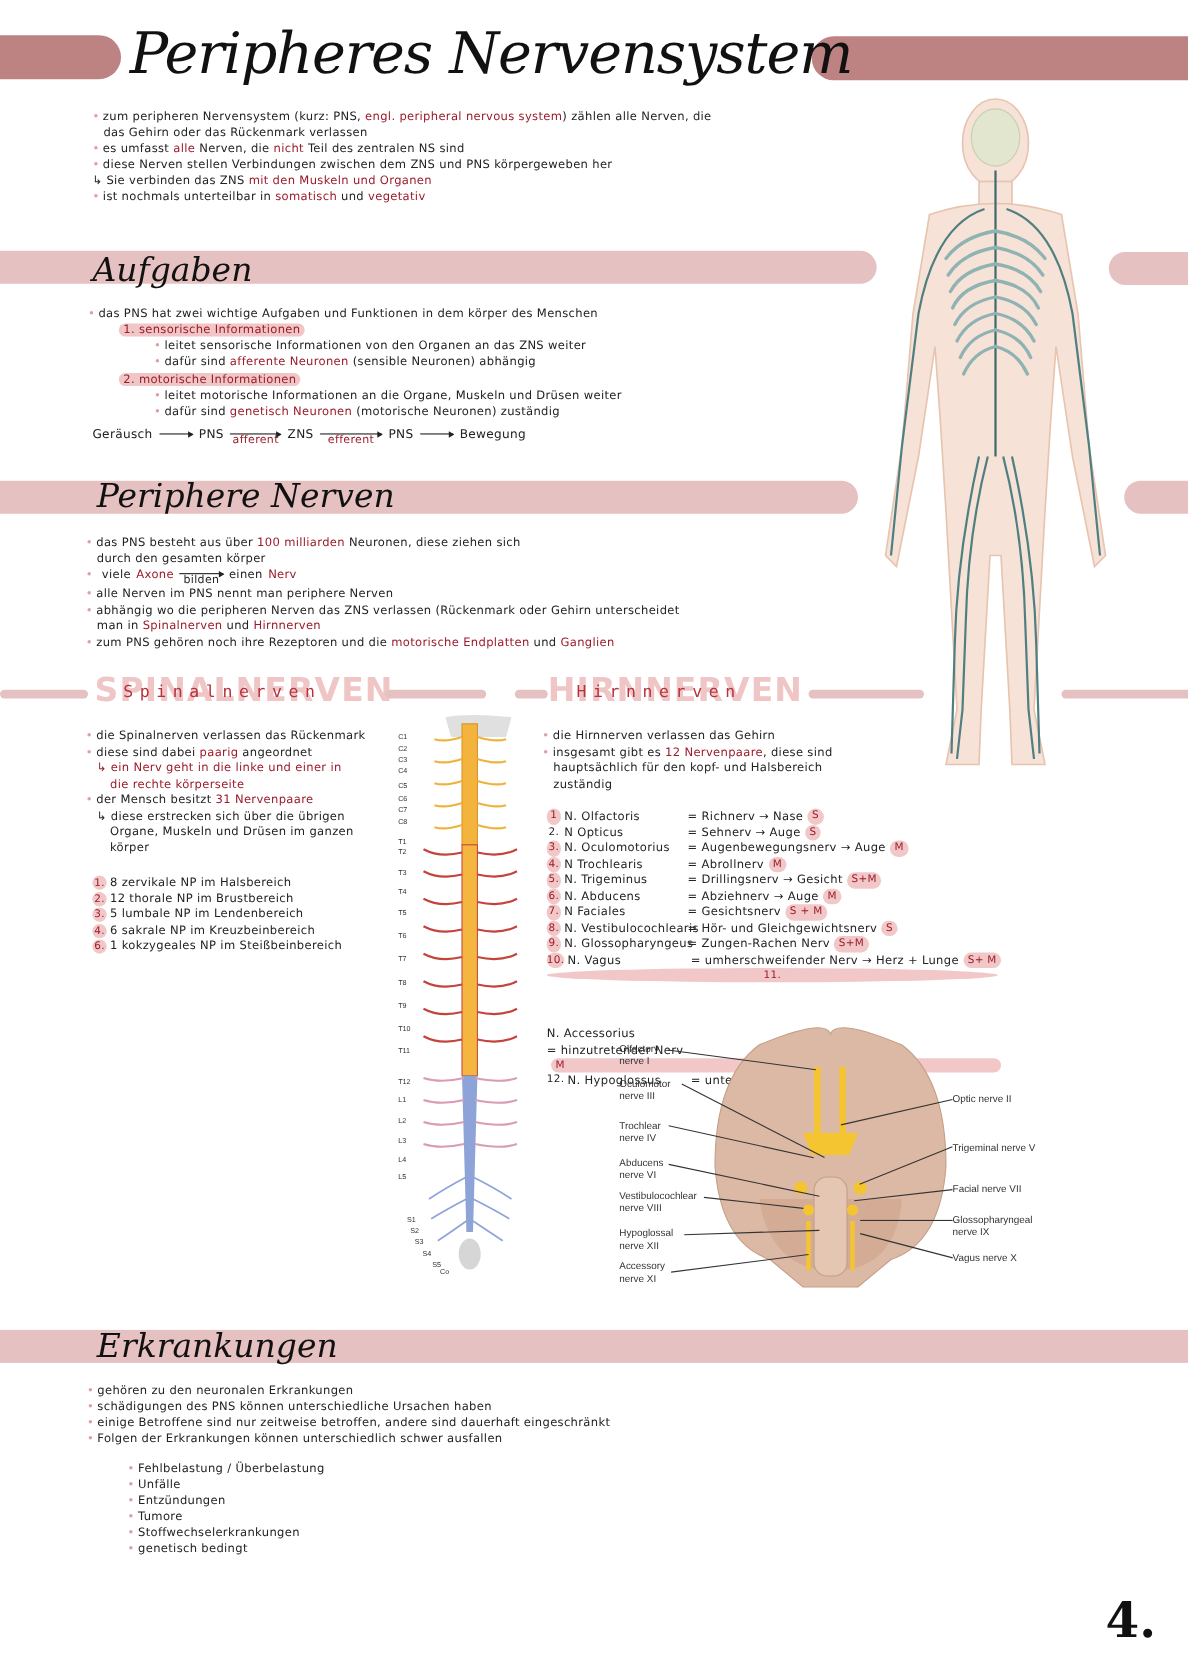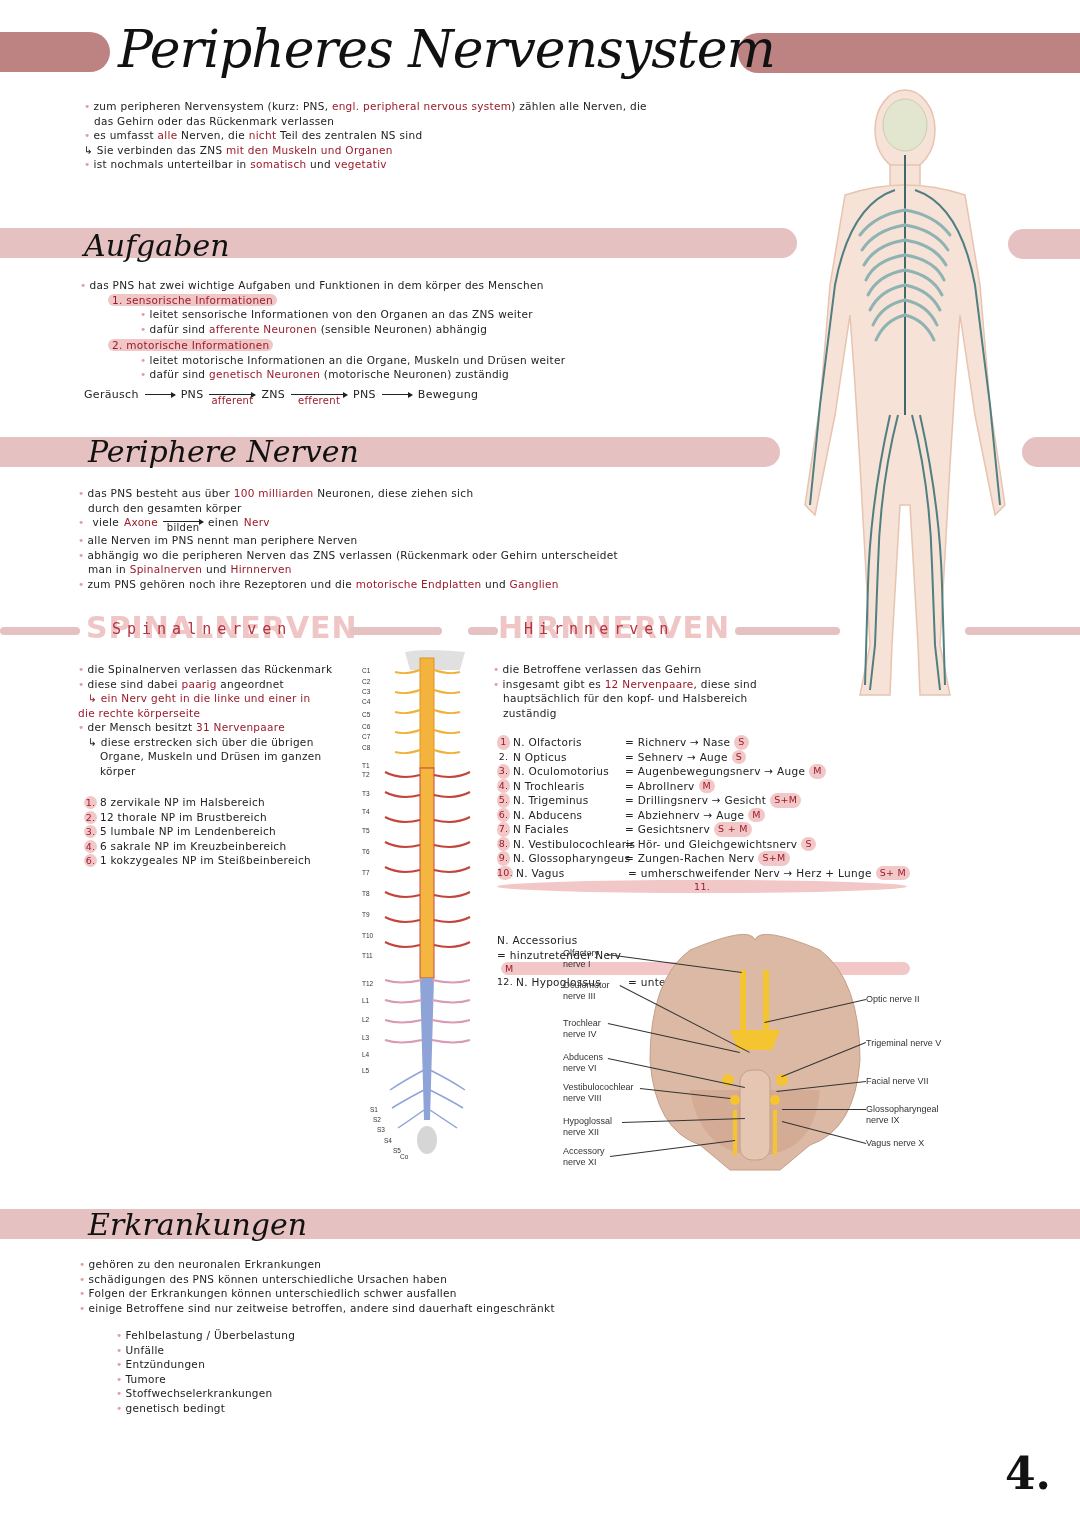--- a/index.html
+++ b/index.html
@@ -32,20 +32,21 @@
 <body>
 
 <div class="bar bar-dark" style="left:0;top:32px;width:110px;height:40px;border-radius:0 20px 20px 0;"></div>
 <div class="bar bar-dark" style="left:738px;top:33px;width:360px;height:40px;border-radius:20px 0 0 20px;"></div>
 <h1 class="abs script" style="left:118px;top:14px;font-size:52px;line-height:70px;font-weight:normal;letter-spacing:-1px;">Peripheres Nervensystem</h1>
 
 <div class="abs hand" style="left:84px;top:99px;" id="intro">
     <div class="bullet"><span>zum peripheren Nervensystem (kurz: PNS, </span><span class="red">engl. peripheral nervous system</span><span>) zählen alle Nerven, die</span></div>
     <div style="margin-left: 10px;"><span>das Gehirn oder das Rückenmark verlassen</span></div>
     <div class="bullet"><span>es umfasst </span><span class="red">alle</span><span> Nerven, die </span><span class="red">nicht</span><span> Teil des zentralen NS sind</span></div>
+    <div class="bullet"><span>diese Nerven stellen Verbindungen zwischen dem ZNS und PNS körpergeweben her</span></div>
     <div style="margin-left: 0;"><span>↳ Sie verbinden das ZNS </span><span class="red">mit den Muskeln und Organen</span></div>
     <div class="bullet"><span>ist nochmals unterteilbar in </span><span class="red">somatisch</span><span> und </span><span class="red">vegetativ</span></div>
   </div>
 
 <div class="abs" style="left:790px;top:85px;width:230px;height:630px;">
   <svg width="230" height="630" viewBox="0 0 230 630">
     <g fill="#f6e2d6" stroke="#e7c4b0" stroke-width="1.5">
       <ellipse cx="115" cy="45" rx="30" ry="40"></ellipse>
       <rect x="100" y="80" width="30" height="25"></rect>
       <path d="M55 110 Q115 90 175 110 L190 200 L200 320 L215 420 L205 430 L185 330 L170 230 L165 300 L160 380 L150 560 L160 610 L130 610 L128 560 L120 420 L110 420 L102 560 L100 610 L70 610 L80 560 L70 380 L65 300 L60 230 L45 330 L25 430 L15 420 L30 320 L40 200 Z"></path>
@@ -159,21 +160,21 @@
 <div class="line-bar" style="left:468px;top:627px;width:30px;"></div>
 <div class="sub-head-big" style="left:498px;top:610px;">HIRNNERVEN</div>
 <div class="sub-head-small" style="left:524px;top:620px;">Hirnnerven</div>
 <div class="line-bar" style="left:735px;top:627px;width:105px;"></div>
 <div class="line-bar" style="left:965px;top:627px;width:120px;"></div>
 
 <div class="abs hand" style="left:78px;top:662px;" id="sn">
     <div class="bullet"><span>die Spinalnerven verlassen das Rückenmark</span></div>
     <div class="bullet"><span>diese sind dabei </span><span class="red">paarig</span><span> angeordnet</span></div>
     <div style="margin-left: 10px;"><span class="red">↳ ein Nerv geht in die linke und einer in</span></div>
-    <div style=""><span class="red">die rechte körperseite</span></div>
+    <div style="margin-left: 22px;"><span class="red">die rechte körperseite</span></div>
     <div class="bullet"><span>der Mensch besitzt </span><span class="red">31 Nervenpaare</span></div>
     <div style="margin-left: 10px;"><span>↳ diese erstrecken sich über die übrigen</span></div>
     <div style="margin-left: 22px;"><span>Organe, Muskeln und Drüsen im ganzen</span></div>
     <div style="margin-left: 22px;"><span>körper</span></div>
   </div>
 <div class="abs hand" style="left:84px;top:795px;" id="snpairs">
     <div><span class="num">1.</span><span>8 zervikale NP im Halsbereich</span></div>
     <div><span class="num">2.</span><span>12 thorale NP im Brustbereich</span></div>
     <div><span class="num">3.</span><span>5 lumbale NP im Lendenbereich</span></div>
     <div><span class="num">4.</span><span>6 sakrale NP im Kreuzbeinbereich</span></div>
@@ -265,21 +266,21 @@
       <span class="spine-label" style="left: 10px; top: 456px;">S1</span>
       <span class="spine-label" style="left: 13px; top: 466px;">S2</span>
       <span class="spine-label" style="left: 17px; top: 476px;">S3</span>
       <span class="spine-label" style="left: 24px; top: 487px;">S4</span>
       <span class="spine-label" style="left: 33px; top: 497px;">S5</span>
       <span class="spine-label" style="left: 40px; top: 503px;">Co</span>
     </div>
 </div>
 
 <div class="abs hand" style="left:493px;top:662px;" id="hn">
-    <div class="bullet"><span>die Betroffene verlassen das Gehirn</span></div>
+    <div class="bullet"><span>die Hirnnerven verlassen das Gehirn</span></div>
     <div class="bullet"><span>insgesamt gibt es </span><span class="red">12 Nervenpaare</span><span>, diese sind</span></div>
     <div style="margin-left: 10px;"><span>hauptsächlich für den kopf- und Halsbereich</span></div>
     <div style="margin-left: 10px;"><span>zuständig</span></div>
   </div>
 <div class="abs hand" style="left:497px;top:735px;font-size:10.5px;" id="hnlist">
     <div style="display: flex;">
       <span class="num">1</span>
       <span style="width: 112px; display: inline-block;">N. Olfactoris</span>
       <span>= Richnerv → Nase</span>
       <span class="badge">S</span>
@@ -404,22 +405,22 @@
       <div class="leader" style="left: 316px; top: 214px; width: 86.8332px; transform: rotate(-165.324deg);"></div>
     </div>
 </div>
 
 <div class="bar" style="left:0;top:1209px;width:1080px;height:30px;border-radius:0;"></div>
 <h2 class="abs script" style="left:88px;top:1205px;font-size:30px;line-height:40px;font-weight:normal;">Erkrankungen</h2>
 
 <div class="abs hand" style="left:79px;top:1257px;" id="ek">
     <div class="bullet">gehören zu den neuronalen Erkrankungen</div>
     <div class="bullet">schädigungen des PNS können unterschiedliche Ursachen haben</div>
+    <div class="bullet">einige Betroffene sind nur zeitweise betroffen, andere sind dauerhaft eingeschränkt</div>
     <div class="bullet">Folgen der Erkrankungen können unterschiedlich schwer ausfallen</div>
-    <div class="bullet">einige Betroffene sind nur zeitweise betroffen, andere sind dauerhaft eingeschränkt</div>
   </div>
 <div class="abs hand" style="left:116px;top:1328px;" id="ekc">
     <div class="bullet">Fehlbelastung / Überbelastung</div>
     <div class="bullet">Unfälle</div>
     <div class="bullet">Entzündungen</div>
     <div class="bullet">Tumore</div>
     <div class="bullet">Stoffwechselerkrankungen</div>
     <div class="bullet">genetisch bedingt</div>
   </div>
 

